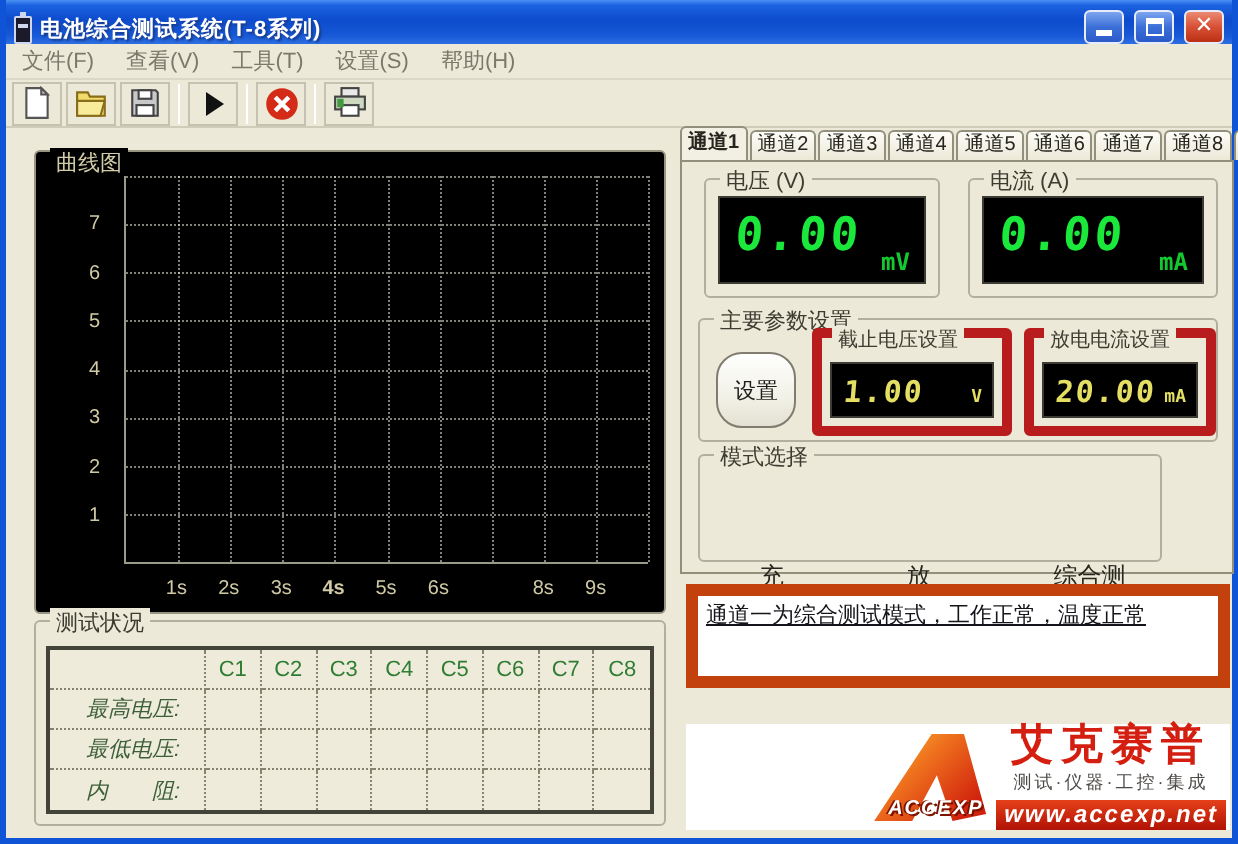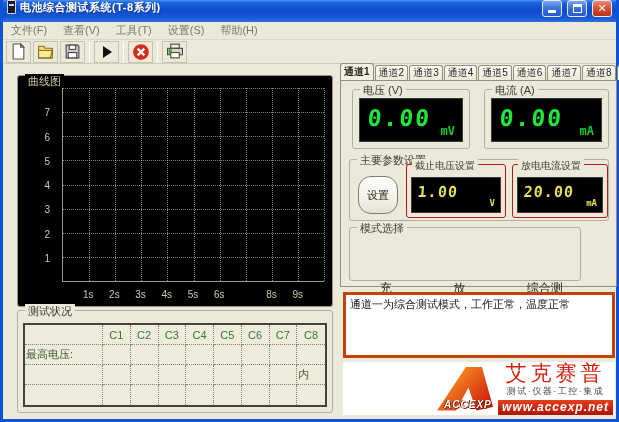--- a/index.html
+++ b/index.html
@@ -8,21 +8,21 @@
     font-family: "Liberation Sans", "DejaVu Sans", sans-serif;
     background: #fff;
   }
   .window {
     position: relative; width: 619px; height: 422px;
     background: #ece9d8;
     border-left: 3px solid #0f53d7; border-right: 3px solid #0f53d7; border-bottom: 3px solid #0f53d7;
   }
   
   .titlebar {
-    height: 22px; display: flex; align-items: flex-start; padding: 0 4px; gap: 4px;
+    height: 22px; display: flex; align-items: flex-end; padding: 0 4px; gap: 4px;
     background: linear-gradient(180deg, #4a90f4 0%, #1c62e0 12%, #0d4ccd 45%, #1658d6 80%, #2e6fe2 100%);
   }
   .app-icon { width: 9px; height: 14px; background: #1a1a2a; border: 1px solid #cfd6ee; border-radius: 1px; position: relative; }
   .app-icon::before { content: ''; position: absolute; top: -3px; left: 2px; width: 3px; height: 2px; background: #cfd6ee; }
   .app-icon::after { content: ''; position: absolute; left: 1px; right: 1px; top: 3px; height: 2px; background: #cfd6ee; }
   .title-text { color: #fff; font-size: 11px; font-weight: bold; flex: 1; text-shadow: 1px 1px 1px #1a3c8c; letter-spacing: 0.5px; }
   .tb-btn {
     width: 20px; height: 17px; border-radius: 3px; border: 1px solid #e7ecf8;
     display: flex; align-items: center; justify-content: center; margin-left: 1px;
     background: linear-gradient(180deg, #7da6ef, #3c6fd8 50%, #2a5ac8);
@@ -54,21 +54,21 @@
   
   .status-box { left: 11px; top: 246px; width: 316px; height: 103px; }
   .tstable {
     position: absolute; left: 5px; right: 5px; top: 12px; bottom: 5px;
     display: grid; grid-auto-rows: 1fr; border: 2px solid #43433a; background: #eeebdb;
   }
   .tstable .cell { border-right: 1px dotted #84836f; border-bottom: 1px dotted #84836f; font-size: 11px; display: flex; align-items: center; justify-content: center; overflow: hidden; }
   .tstable .cell:nth-child(9n) { border-right: none; }
   .tstable .cell:nth-child(n+28) { border-bottom: none; }
   .tstable .colh { color: #2f7d33; }
-  .tstable .rowh { color: #3c5f38; justify-content: flex-start; padding-left: 1px; white-space: nowrap; }
+  .tstable .rowh { color: #3c5f38; justify-content: flex-start; padding-left: 18px; white-space: nowrap; font-style: italic; }
   
   .tab-strip { position: absolute; left: 334px; top: 0; right: 2px; height: 16px; display: flex; align-items: flex-end; }
   .tab {
     height: 15px; line-height: 14px; padding: 0 3px; margin-right: 1px; font-size: 10px; color: #26261e;
     background: linear-gradient(180deg, #fdfcf7, #ece9d8); border: 1px solid #928f7c; border-bottom: none;
     border-radius: 3px 3px 0 0; white-space: nowrap;
   }
   .tab.active { height: 17px; line-height: 16px; background: #f2f0e3; position: relative; z-index: 3; font-weight: bold; }
   .tab-panel { position: absolute; left: 334px; top: 16px; width: 277px; height: 207px; background: #ece9d8; border: 1px solid #928f7c; }
   
@@ -77,36 +77,36 @@
   .led-unit { position: absolute; right: 7px; bottom: 3px; color: #14c930; font-size: 12px; font-weight: bold; font-family: "DejaVu Sans Mono", monospace; }
   .vc-group { top: 8px; height: 60px; }
   .vc-group .led { position: absolute; left: 6px; right: 6px; top: 8px; bottom: 6px; }
   .param-led .led-value { color: #e4df62; font-size: 15px; letter-spacing: 1px; padding: 5px 0 0 6px; }
   .param-led .led-unit { color: #e4df62; font-size: 9px; bottom: 4px; right: 5px; }
   
   .set-btn {
     position: absolute; left: 8px; top: 16px; width: 40px; height: 38px; font-size: 11px; color: #1e1e18;
     background: linear-gradient(180deg, #fefefd, #f2f1e7 60%, #e3e1d2); border: 1px solid #80robot7c70; border: 1px solid #807c70; border-radius: 13px;
   }
-  .sub-group { position: absolute; top: 4px; height: 54px; border: 1px solid #b91c1c; border-radius: 3px; }
+  .sub-group { position: absolute; top: 4px; height: 54px; border: 5px solid #b91c1c; border-radius: 3px; }
   .sub-group .gb-label { font-size: 10px; top: -6px; left: 5px; }
   .sub-group .led { position: absolute; left: 4px; right: 4px; top: 12px; bottom: 4px; }
   .radio-row { position: absolute; left: 14px; right: 6px; top: 20px; display: flex; gap: 34px; margin-top: 32px; }
   .radio-opt { display: flex; align-items: center; gap: 5px; }
   .rb { width: 11px; height: 11px; border-radius: 50%; background: #fff; border: 1px solid #7e7b6e; box-shadow: inset 1px 1px 1px #b9b6a8; position: relative; }
   .radio-opt.selected .rb::after { content: ''; position: absolute; left: 2px; top: 2px; width: 5px; height: 5px; border-radius: 50%; background: #20201c; }
   .rlab { font-size: 12px; color: #26261e; }
   
-  .status-textbox { position: absolute; left: 337px; top: 228px; width: 272px; height: 66px; background: #fff; border: 3px solid #c2410c; padding: 2px 4px; font-size: 11px; color: #14141a; }
+  .status-textbox { position: absolute; left: 337px; top: 228px; width: 272px; height: 52px; background: #fff; border: 6px solid #c2410c; padding: 2px 4px; font-size: 11px; color: #14141a; text-decoration: underline; }
   .logo-area { position: absolute; left: 337px; top: 298px; width: 272px; height: 53px; background: #fff; display: flex; align-items: center; justify-content: flex-end; gap: 5px; padding-right: 2px; }
   .logo-a { position: relative; width: 56px; height: 44px; flex: none; }
   .logo-a-shape { position: absolute; inset: 0; background: linear-gradient(135deg, #f9b233 5%, #ee6f1d 40%, #d1220d 85%); clip-path: polygon(0 100%, 52% 0, 80% 0, 100% 92%, 70% 100%, 56% 48%, 34% 100%); }
   .logo-accexp { position: absolute; left: 7px; bottom: 1px; font-size: 10px; font-weight: bold; font-style: italic; color: #fff; letter-spacing: 1px; text-shadow: 1px 1px 0 #7c1400, -1px 0 0 #7c1400; }
   .logo-right { display: flex; flex-direction: column; align-items: center; }
-  .logo-cn { color: #d41f10; font-size: 21px; font-weight: normal; letter-spacing: 4px; line-height: 22px; white-space: nowrap; }
+  .logo-cn { color: #d41f10; font-size: 21px; font-weight: bold; letter-spacing: 4px; line-height: 22px; white-space: nowrap; }
   .logo-tag { color: #4c4a46; font-size: 9px; letter-spacing: 1.5px; margin: 1px 0 2px; white-space: nowrap; }
   .logo-url { align-self: stretch; text-align: center; background: linear-gradient(180deg, #e6401a, #b01205); color: #fff; font-weight: bold; font-style: italic; font-size: 12px; letter-spacing: 1px; padding: 0 4px; line-height: 15px; }
 </style>
 </head>
 <body>
 
 <div class="window">
 
   <div class="titlebar">
     <span class="app-icon"></span>
@@ -204,21 +204,21 @@
           <div class="vgrid" style="left: 60%;"></div>
           <div class="vgrid" style="left: 70%;"></div>
           <div class="vgrid" style="left: 80%;"></div>
           <div class="vgrid" style="left: 90%;"></div>
           <div class="vgrid" style="left: 100%;"></div>
         </div>
       <div class="xaxis">
           <div class="xlab" style="left: 10%;">1s</div>
           <div class="xlab" style="left: 20%;">2s</div>
           <div class="xlab" style="left: 30%;">3s</div>
-          <div class="xlab" style="left: 40%;">4s</div>
+          <div class="xlab" style="left: 40%; font-weight: bold;">4s</div>
           <div class="xlab" style="left: 50%;">5s</div>
           <div class="xlab" style="left: 60%;">6s</div>
           <div class="xlab" style="left: 70%; margin-top: 48px;">7s</div>
           <div class="xlab" style="left: 80%;">8s</div>
           <div class="xlab" style="left: 90%;">9s</div>
         </div>
     </div>
 
     <div class="groupbox status-box">
       <span class="gb-label">测试状况</span>
@@ -234,20 +234,21 @@
           <div class="cell colh">C8</div>
           <div class="cell rowh">最高电压:</div>
           <div class="cell"></div>
           <div class="cell"></div>
           <div class="cell"></div>
           <div class="cell"></div>
           <div class="cell"></div>
           <div class="cell"></div>
           <div class="cell"></div>
           <div class="cell"></div>
+          <div class="cell rowh">最低电压:</div>
           <div class="cell"></div>
           <div class="cell"></div>
           <div class="cell"></div>
           <div class="cell"></div>
           <div class="cell"></div>
           <div class="cell"></div>
           <div class="cell"></div>
           <div class="cell"></div>
           <div class="cell rowh">内　　阻:</div>
           <div class="cell"></div>

